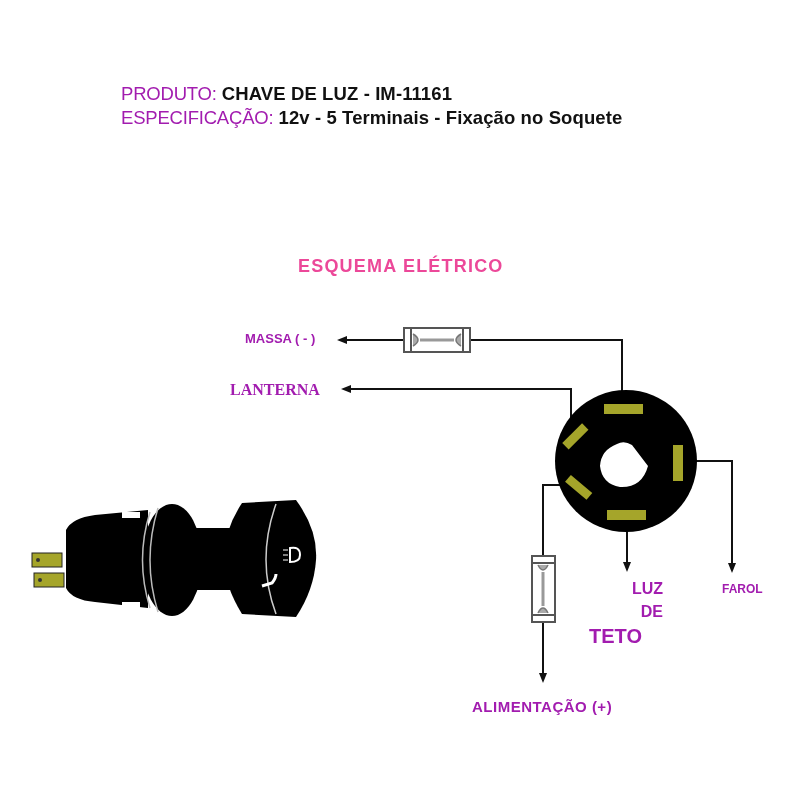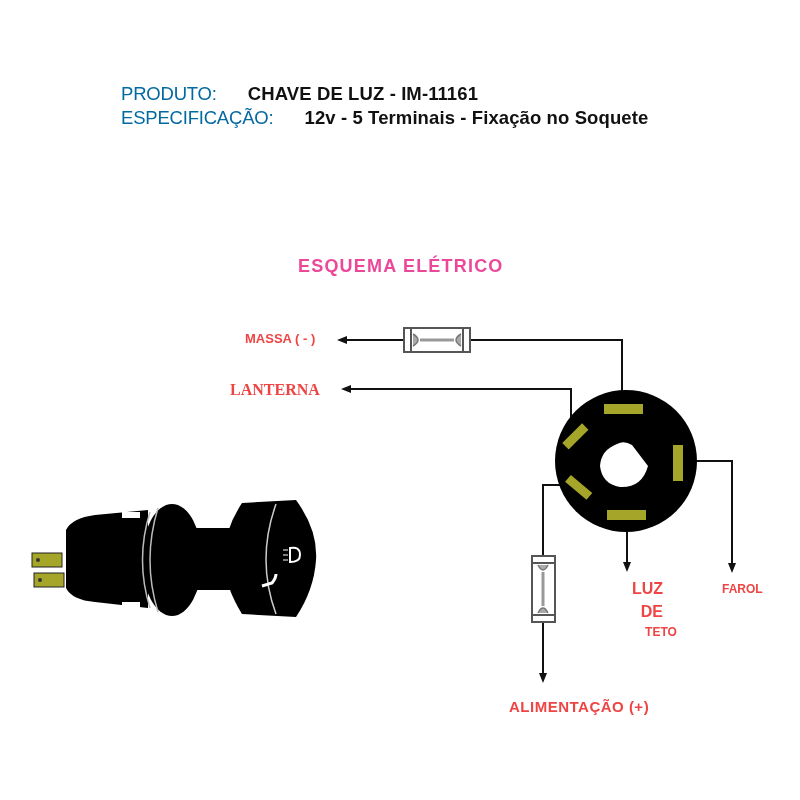--- a/index.html
+++ b/index.html
@@ -1,25 +1,25 @@
 <!DOCTYPE html>
 <html><head>
   <meta charset="utf-8">
   <style>
     html, body { margin: 0; padding: 0; background: #ffffff; }
     body { width: 800px; height: 800px; position: relative; overflow: hidden; font-family: "Liberation Sans", sans-serif; color: #111; }
     .info { position: absolute; left: 121px; top: 82px; font-size: 18.5px; line-height: 24px; white-space: nowrap; }
     .info .row { height: 24px; }
-    .info .lbl { font-weight: normal; color: #0369a1; letter-spacing: -0.2px; }
-    .info .val { font-weight: bold; color: #111; letter-spacing: 0.1px; margin-left: 26px; }
+    .info .lbl { font-weight: normal; color: #a21caf; letter-spacing: -0.2px; }
+    .info .val { font-weight: bold; color: #111; letter-spacing: 0.1px; }
     .info .row4 { padding-left: 128px; }
     .arrow-right { display: inline-block; margin-left: 14px; position: relative; top: -5px; width: 30px; height: 2px; background: #111; vertical-align: middle; }
     .arrow-right::after { content: ""; position: absolute; right: -2px; top: -4px; border-left: 9px solid #111; border-top: 5px solid transparent; border-bottom: 5px solid transparent; }
     .title { position: absolute; left: 298px; top: 256px; font-size: 18px; font-weight: bold; letter-spacing: 1.2px; color: #ec4899; }
-    .lab { position: absolute; font-weight: bold; color: #ef4444; white-space: nowrap; padding-left: 17px; }
+    .lab { position: absolute; font-weight: bold; color: #a21caf; white-space: nowrap; padding-left: 17px; }
     svg.diagram { position: absolute; left: 0; top: 0; }
   </style>
 </head>
 <body>
 
 <div class="info">
   <div class="row">
     <span class="lbl">PRODUTO:</span>
     <span class="val">CHAVE DE LUZ - IM-11161</span>
   </div>
@@ -109,15 +109,15 @@
     <line x1="283" y1="555" x2="288" y2="555" stroke="#fff" stroke-width="1"></line>
     <line x1="283" y1="560" x2="288" y2="560" stroke="#fff" stroke-width="1"></line>
     <path d="M262,586 L272,583 Q276,578 276,574" fill="none" stroke="#fff" stroke-width="3"></path>
   </g>
 </svg>
 
 <div class="lab" style="left:228px; top:331px; font-size:13px;">MASSA ( - )</div>
 <div class="lab" style="left:213px; top:381px; font-size:16px;font-family:Liberation Serif, serif;">LANTERNA</div>
 <div class="lab" style="left:610px; top:580px; font-size:16px; width:36px; text-align:right;">LUZ</div>
 <div class="lab" style="left:610px; top:603px; font-size:16px; width:36px; text-align:right;">DE</div>
-<div class="lab" style="left:620px; top:625px; font-size:12px; width:48px; text-align:center;">TETO</div>
+<div class="lab" style="left:572px; top:625px; font-size:20px; width:48px; text-align:center;">TETO</div>
 <div class="lab" style="left:705px; top:582px; font-size:12px;">FAROL</div>
-<div class="lab" style="left:492px; top:698px; font-size:15px; letter-spacing:0.5px;">ALIMENTAÇÃO (+)</div>
+<div class="lab" style="left:455px; top:698px; font-size:15px; letter-spacing:0.5px;">ALIMENTAÇÃO (+)</div>
 
 </body></html>

